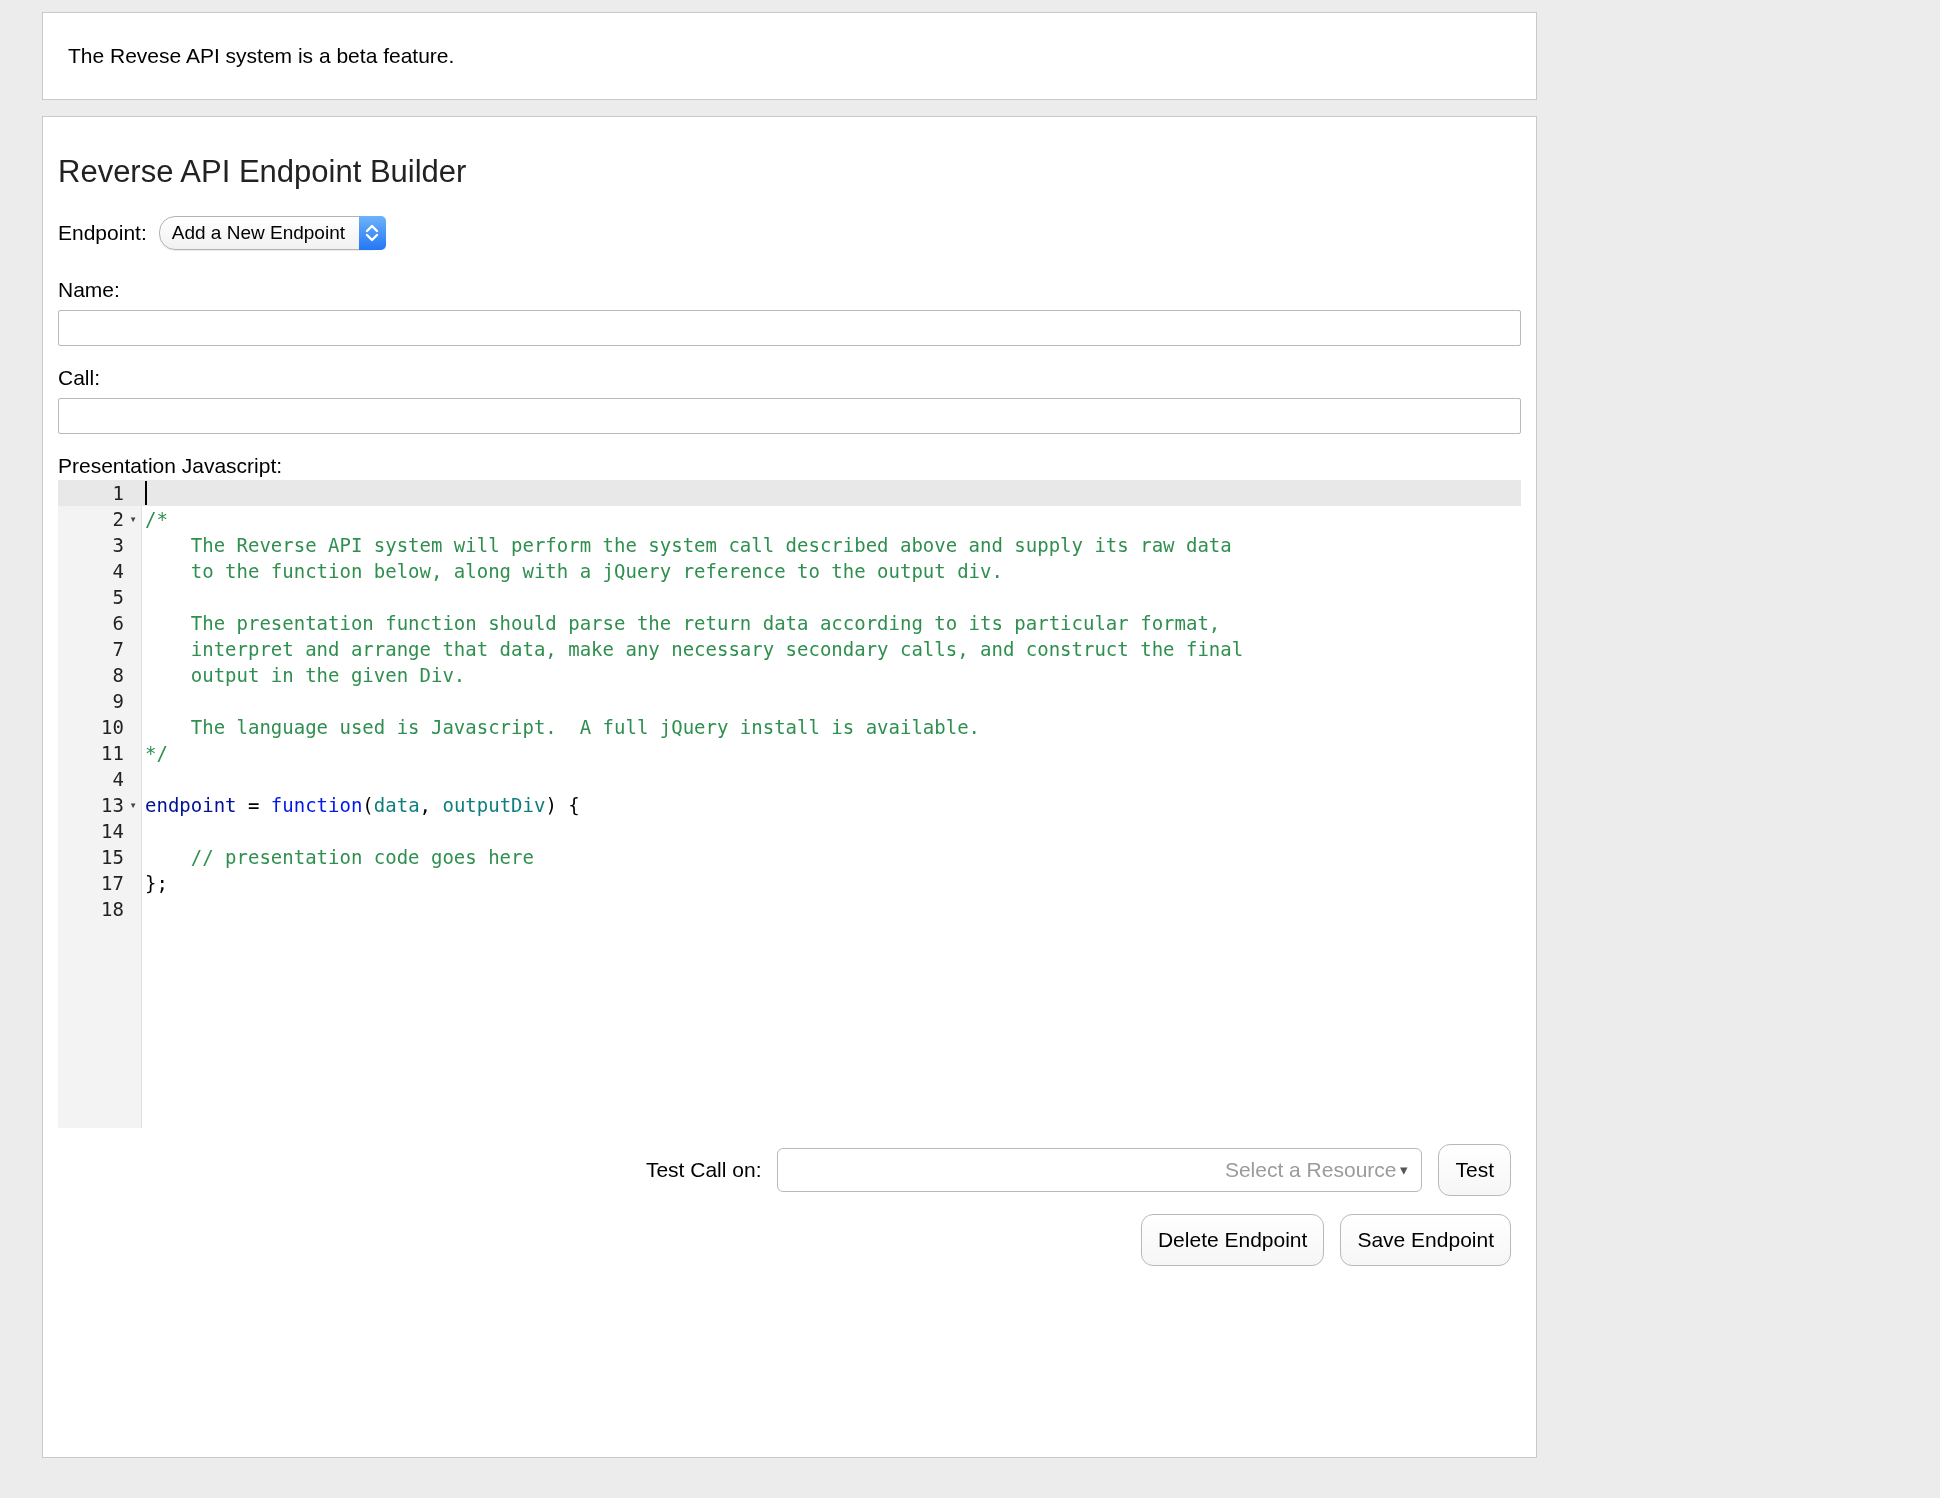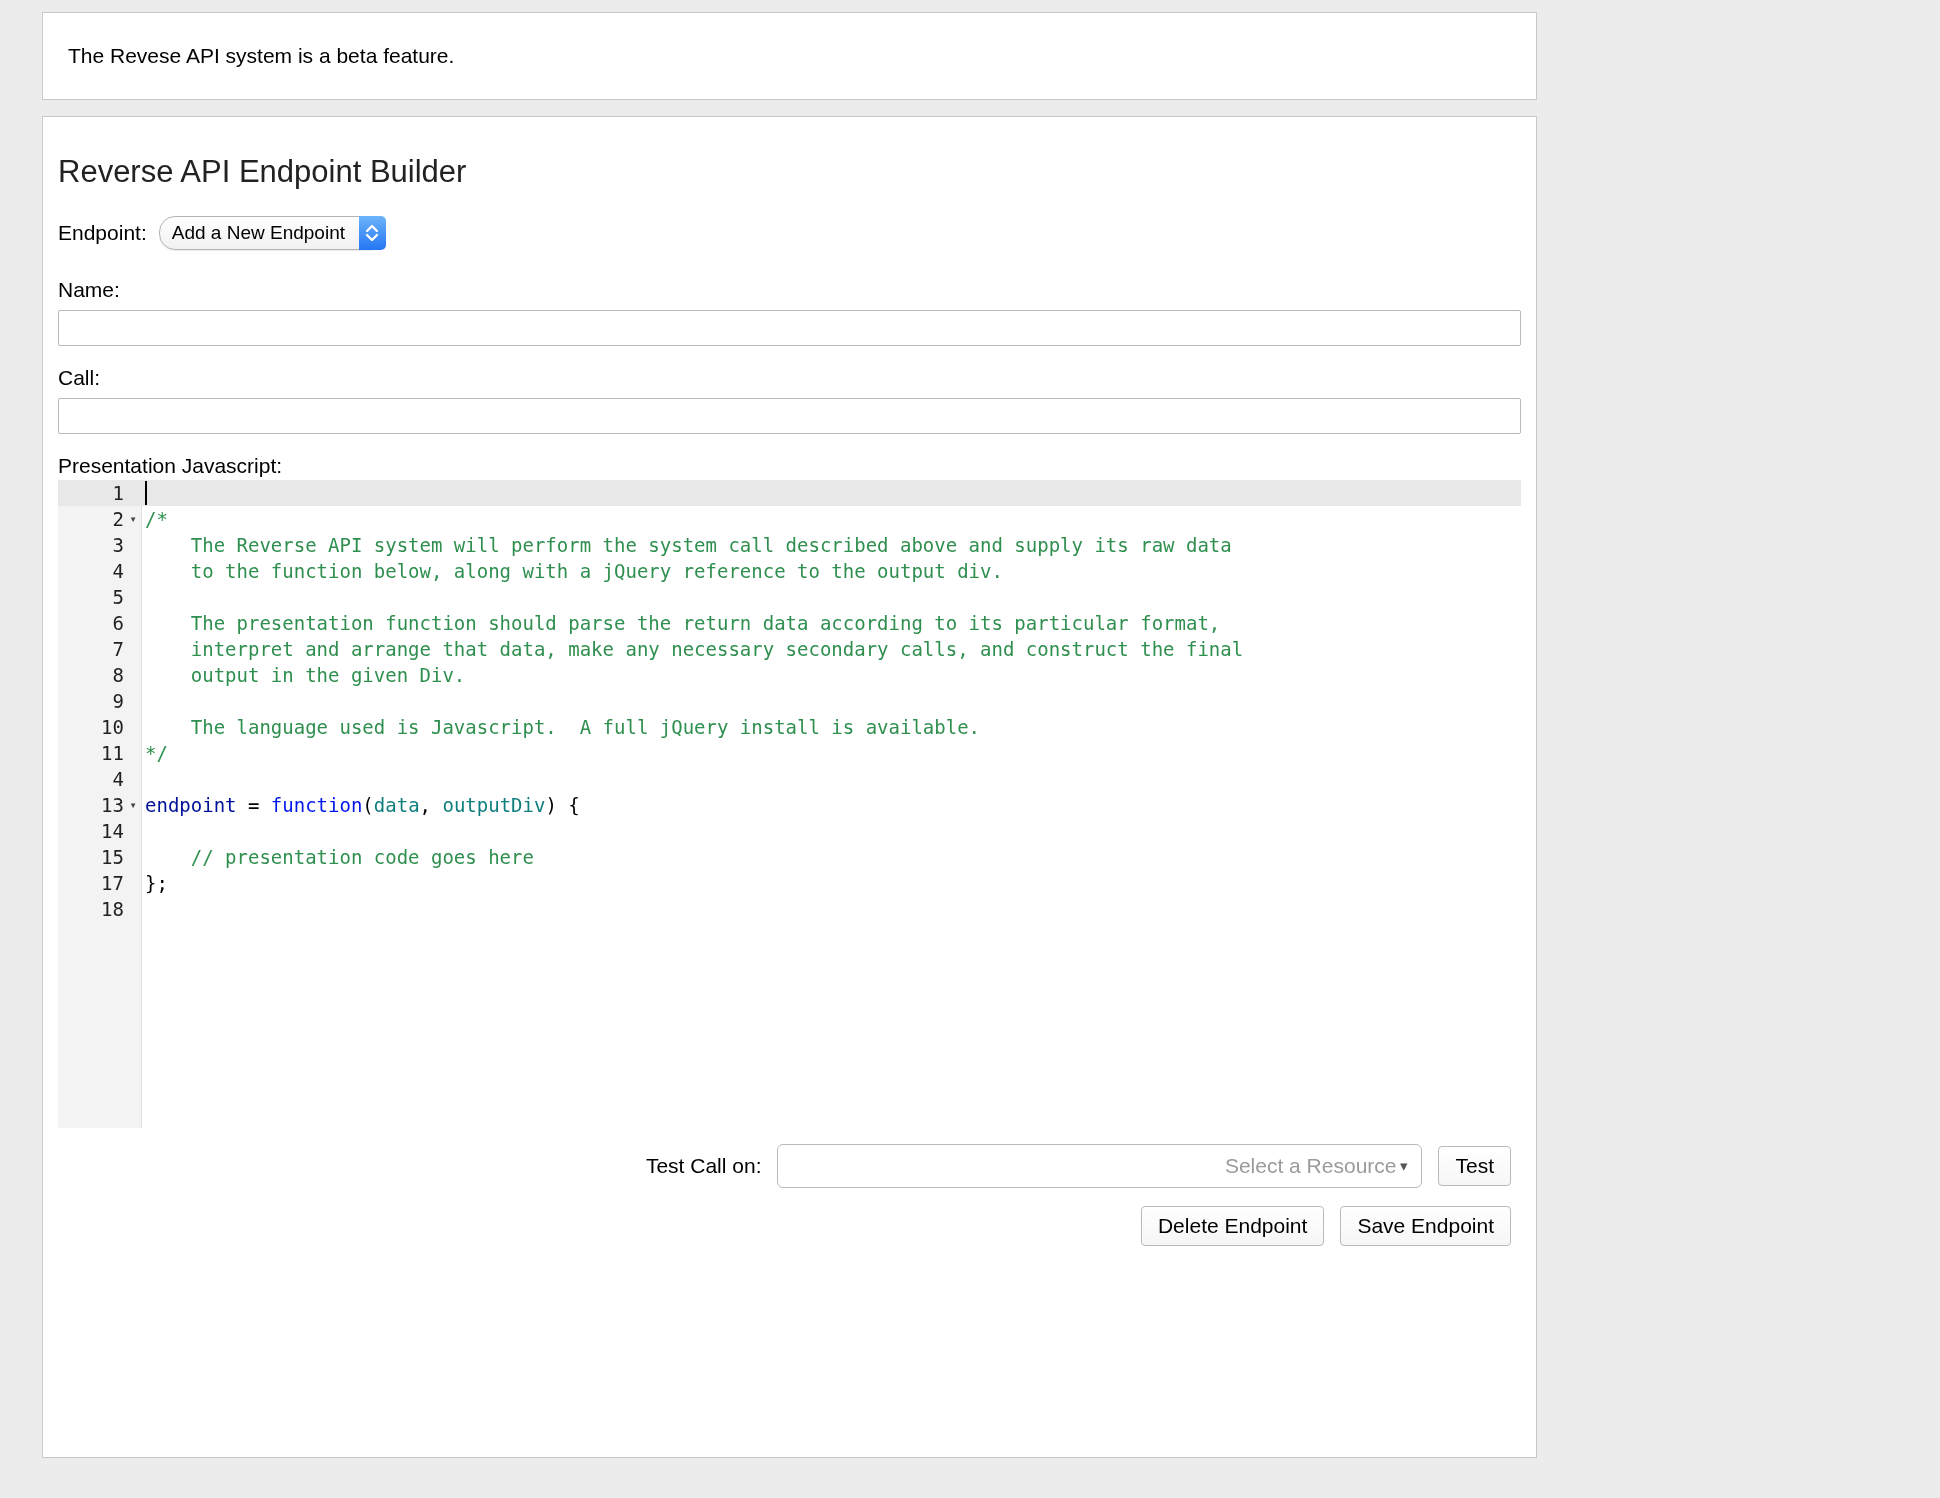--- a/index.html
+++ b/index.html
@@ -99,22 +99,22 @@
     display:flex; align-items:center; color:#9b9b9b; font-size:21px;
     pointer-events:none;
     text-align:right;
   }
   .combo .combo-arrow {
     position:absolute; right:14px; top:0; bottom:0;
     display:flex; align-items:center; color:#555; font-size:15px;
   }
 
   .btn {
-    height:40px; padding:0 16px; font-size:21px;
-    border:1px solid #b9b9b9; border-radius:4px;
+    height:52px; padding:0 16px; font-size:21px;
+    border:1px solid #b9b9b9; border-radius:12px;
     background:linear-gradient(#ffffff,#f6f6f6); color:#000;
     font-family:inherit; cursor:default;
   }
   .actions-row {
     display:flex; justify-content:flex-end; gap:16px;
     margin-top:18px; padding-right:10px;
   }
 </style>
 </head>
 <body>

